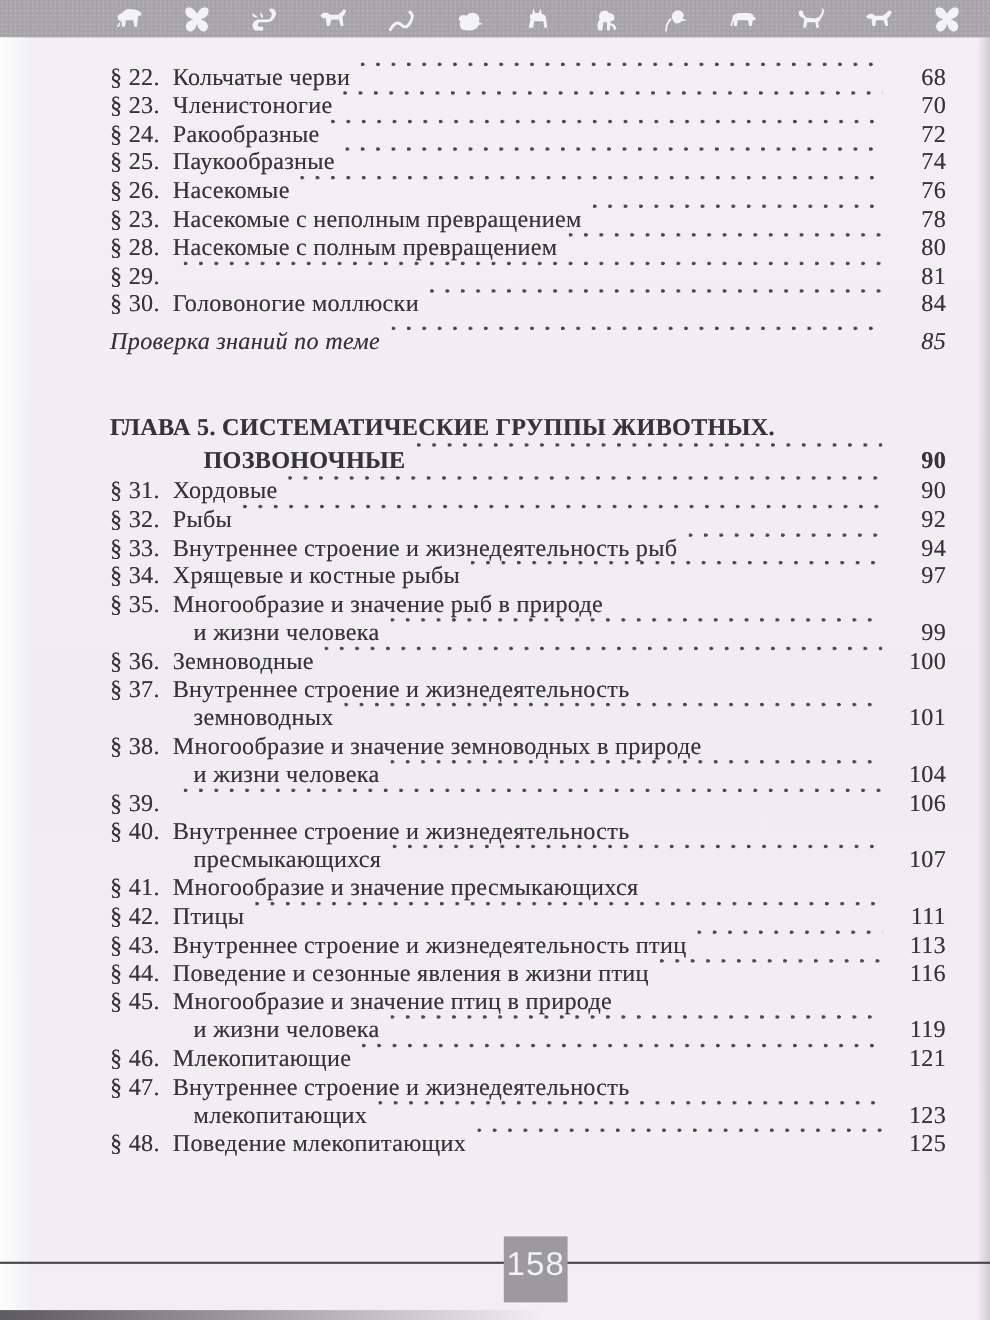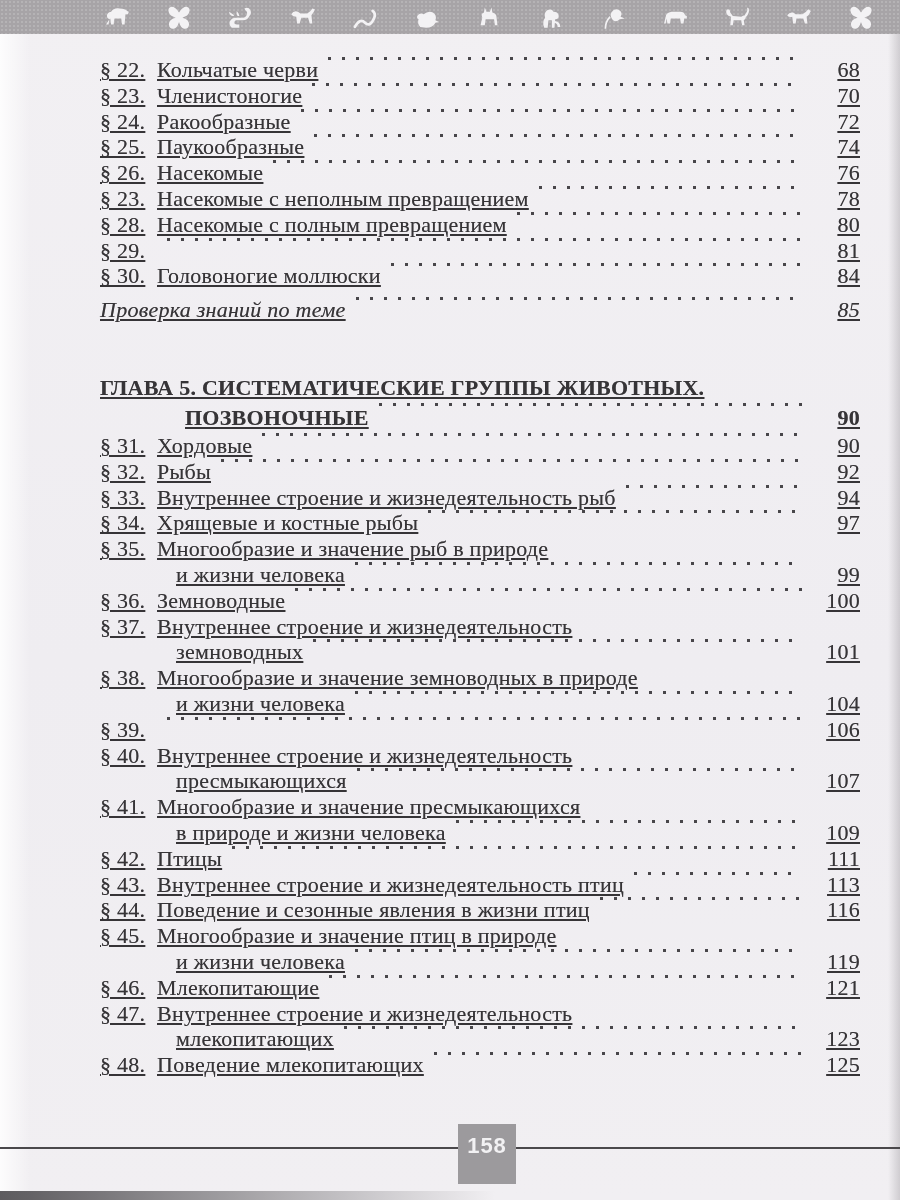--- a/index.html
+++ b/index.html
@@ -30,43 +30,43 @@
     background:linear-gradient(to right,rgba(40,38,42,0.75),rgba(40,38,42,0));pointer-events:none;}
 
   
   .toc{
     position:absolute; top:34px; left:0; right:0;
     padding:23px 40px 0 100px;
     font-size:22px; line-height:25.8px; letter-spacing:0.25px;
     text-shadow:0 0 0.5px rgba(54,52,55,0.55);
   }
   .entry{margin:0;}
-  .line{display:flex; align-items:center;text-decoration:underline;}
+  .line{display:flex; align-items:center;}
   .num{flex:none; width:57px;}
   .title{flex:none; white-space:nowrap;}
   .dots{
     flex:1 1 20px; align-self:baseline; height:3px; margin:0 8px 0 10px;
     background-image:radial-gradient(circle at 1.6px 1.5px,#48464a 1.5px,rgba(0,0,0,0) 1.9px);
     background-size:14px 3px; background-repeat:repeat-x; background-position:left bottom;
     min-width:14px;
   }
   .pg{flex:none; min-width:50px; text-align:right;}
   .cont{margin-left:76px;}           
   .entry.review{margin-top:8px; font-style:italic;}
   .entry.chapter{margin-top:50px; font-weight:bold;}
   .entry.chapter .line{line-height:30px;}
   .entry.chapter .cont{margin-left:85px;}
 
   
   .rule{position:absolute; left:0; right:0; top:1147px; height:2px; background:#4a484b;}
   .tab{
     position:absolute; left:458px; top:1124px; width:58px; height:60px;
     background:#9c9a9d; z-index:2; text-align:center;
-    font-family:"Liberation Sans", sans-serif; font-weight:bold;
-    font-size:22px; color:#f2f1f3; letter-spacing:1px; padding-top:9px; box-sizing:border-box;
+    font-family:"Liberation Sans", sans-serif; font-weight:normal;
+    font-size:30px; color:#f2f1f3; letter-spacing:1px; padding-top:9px; box-sizing:border-box;
   }
 </style>
 </head>
 <body>
 
 <div class="page">
   <div class="band" id="band">
       <span class="ani">
         <svg viewBox="0 0 32 32">
           <path d="M3 23 L6 23 L7 17 Q4 16 4 13 Q4 9 9 8 Q12 3 19 4 Q26 4 28 7 L30 8 L29 11 L26 11 L25 23 L22 23 L21 16 L13 16 L12 23 L9 23 L8 16 L7 17 Z" fill="#f3f2f4"></path>
@@ -310,25 +310,20 @@
         <div class="line cont">
           <span class="title">пресмыкающихся</span>
           <span class="dots"></span>
           <span class="pg">107</span>
         </div>
       </div>
       <div class="entry section">
         <div class="line">
           <span class="num">§ 41.</span>
           <span class="title">Многообразие и значение пресмыкающихся</span>
-        </div>
-        <div class="line cont">
-          <span class="title">в природе и жизни человека</span>
-          <span class="dots"></span>
-          <span class="pg">109</span>
         </div>
       </div>
       <div class="entry section">
         <div class="line">
           <span class="num">§ 42.</span>
           <span class="title">Птицы</span>
           <span class="dots"></span>
           <span class="pg">111</span>
         </div>
       </div>

